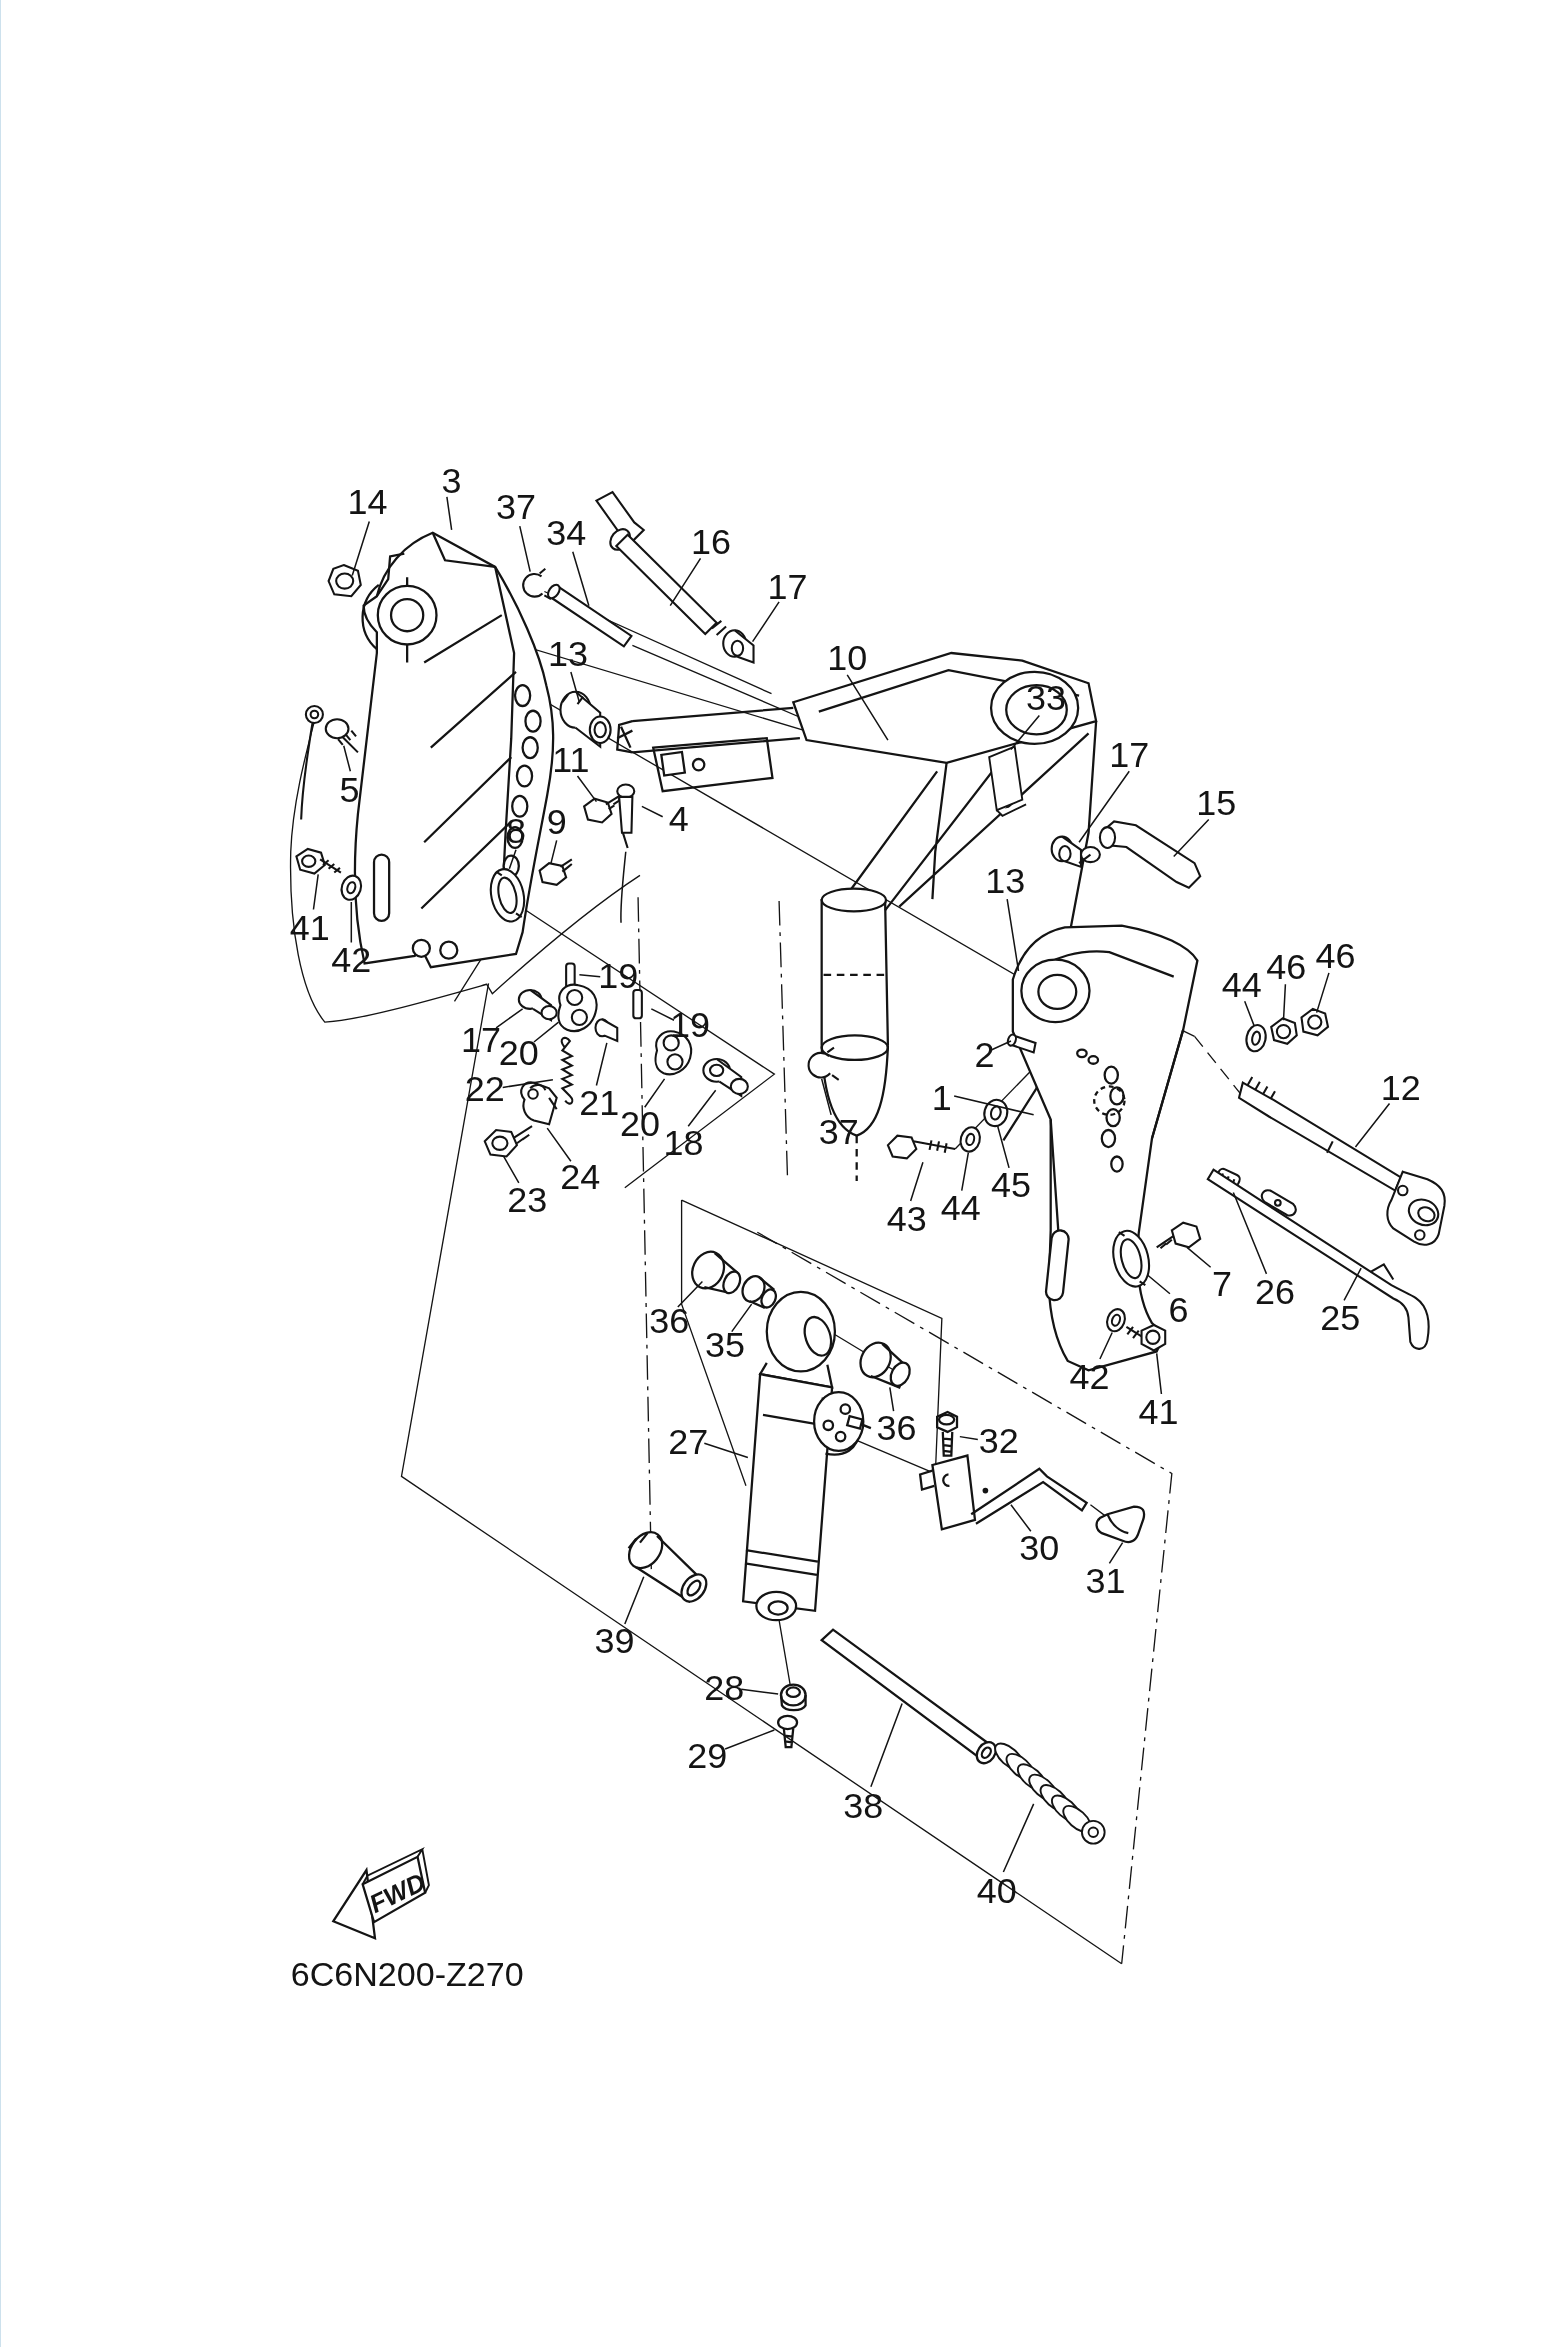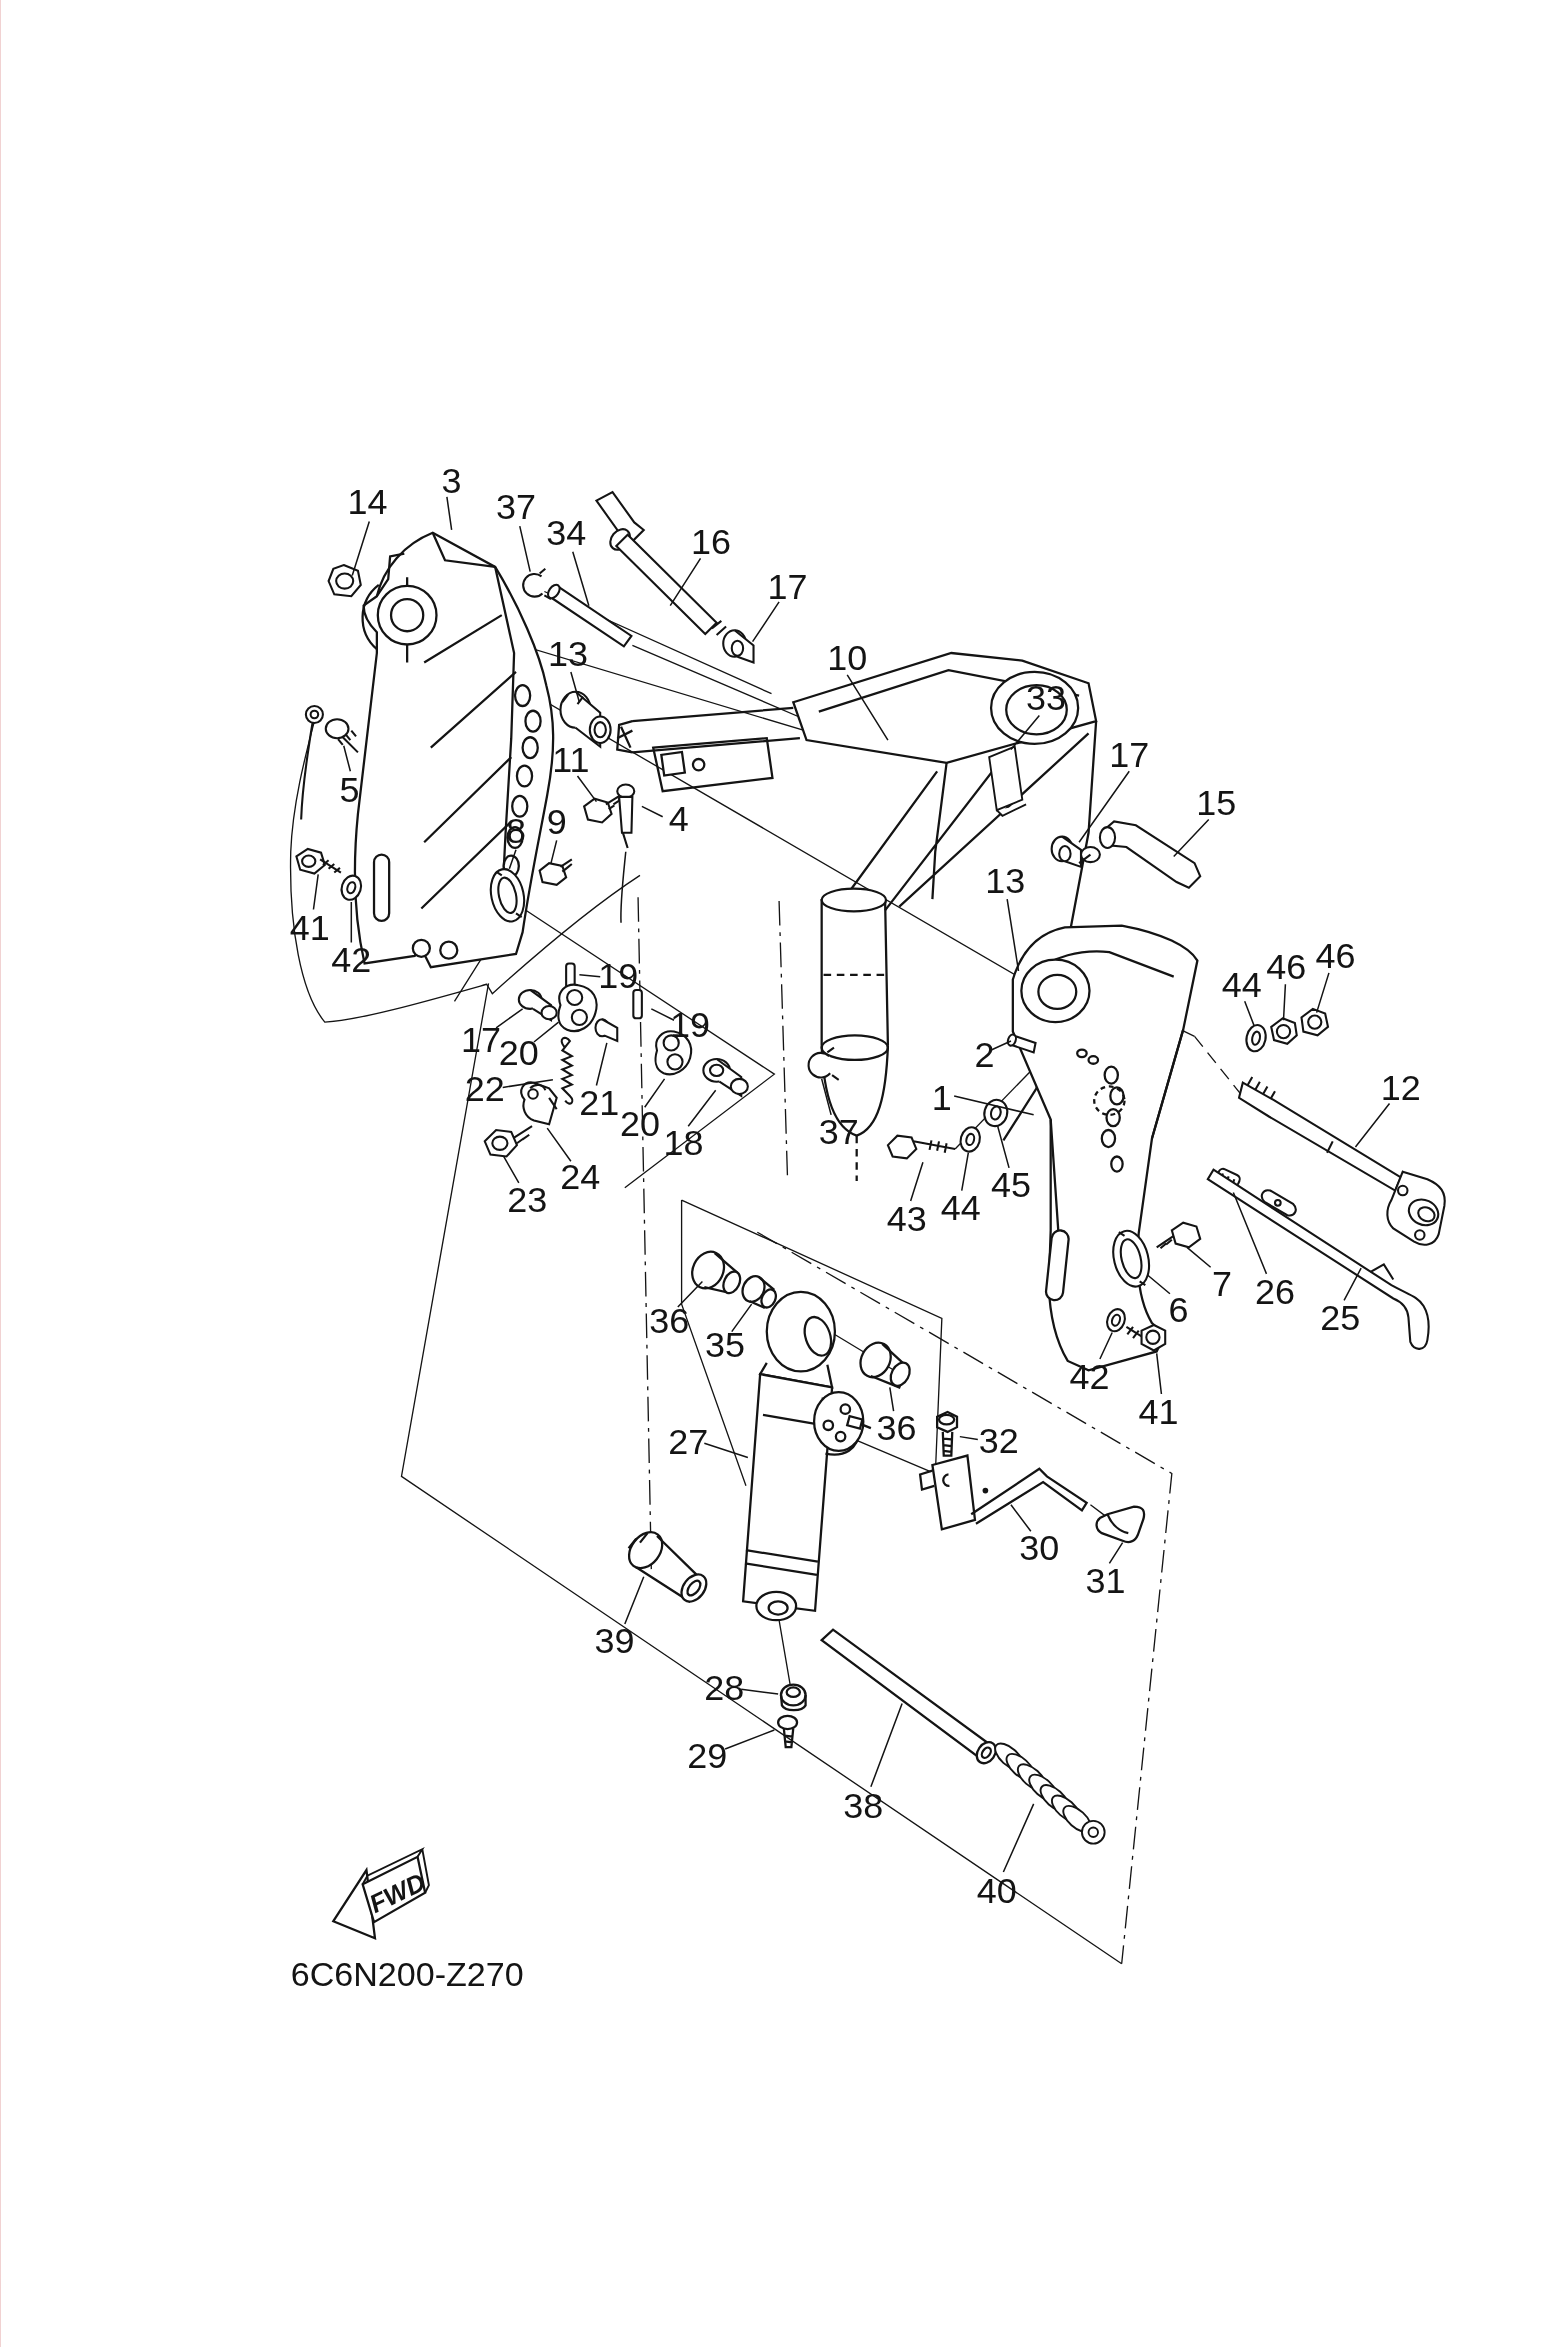--- a/index.html
+++ b/index.html
@@ -1,16 +1,16 @@
 <!DOCTYPE html>
 <html style="font-size:15px"><head>
 <meta charset="utf-8">
 <style>
   html,body{margin:0;padding:0;background:#ffffff;}
-  .page{position:relative;width:1561px;height:2348px;background:#b91c1c;overflow:hidden;}
+  .page{position:relative;width:1561px;height:2348px;background:#0369a1;overflow:hidden;}
   svg{display:block;}
   .callout{font-family:"Liberation Sans","DejaVu Sans",sans-serif;font-size:38px;fill:#141414;
            text-anchor:middle;dominant-baseline:central;}
   .code-text{font-family:"Liberation Sans","DejaVu Sans",sans-serif;font-size:36px;fill:#141414;}
   .fwd-text{font-family:"Liberation Sans","DejaVu Sans",sans-serif;font-size:27px;font-weight:bold;
             font-style:italic;fill:#141414;}
   .ln{stroke:#141414;fill:none;}
   .fw{stroke:#141414;fill:#ffffff;}
 </style>
 </head>

